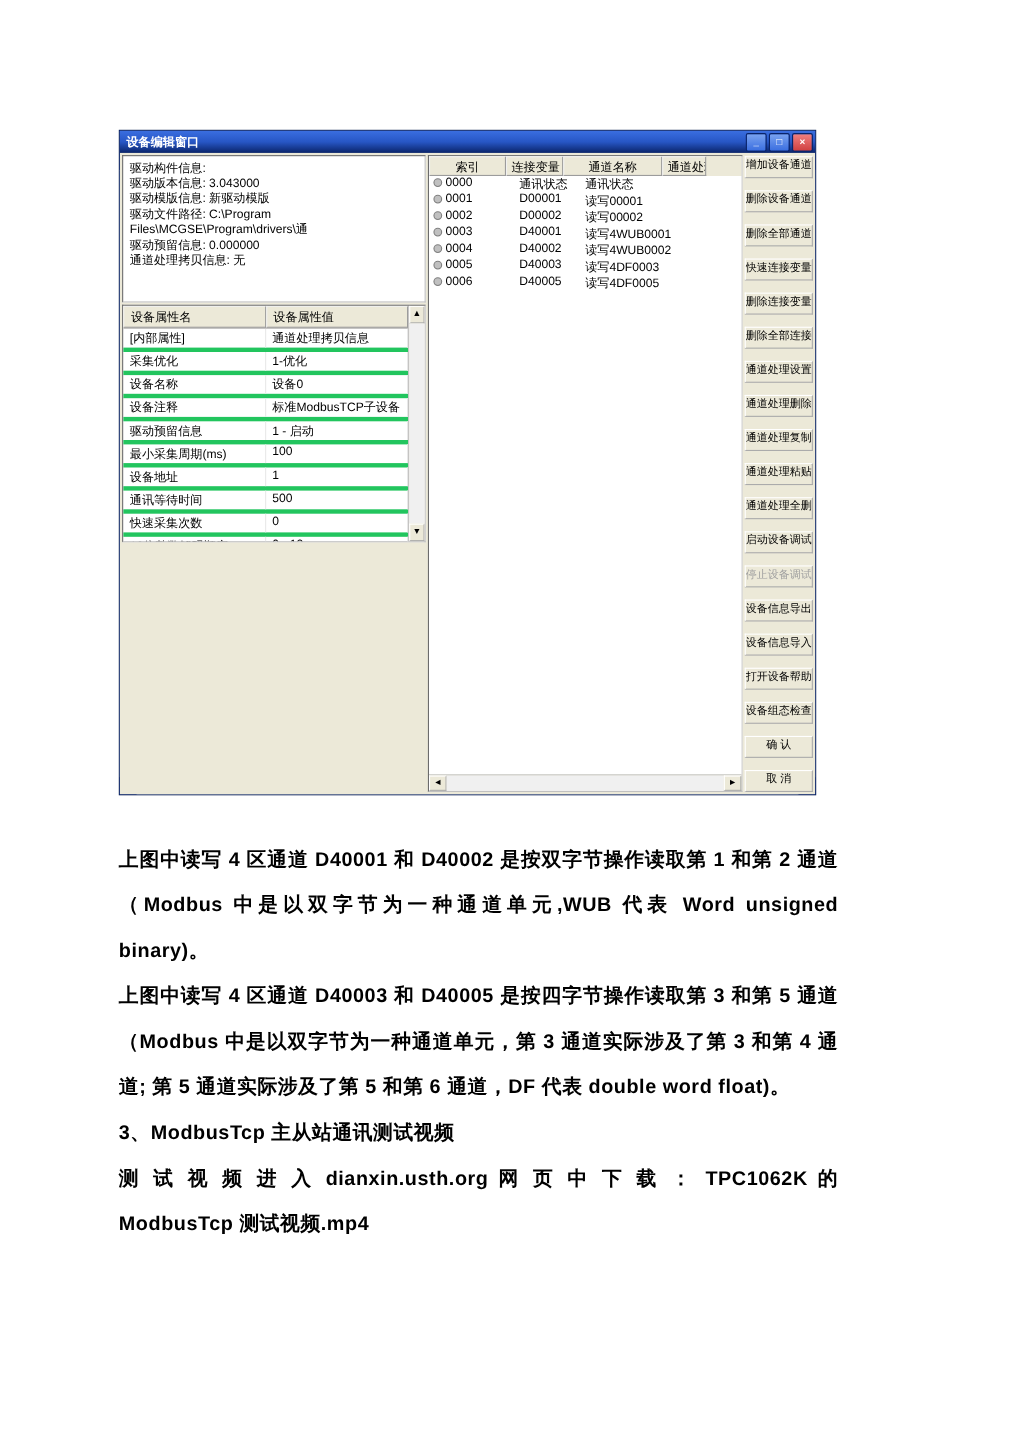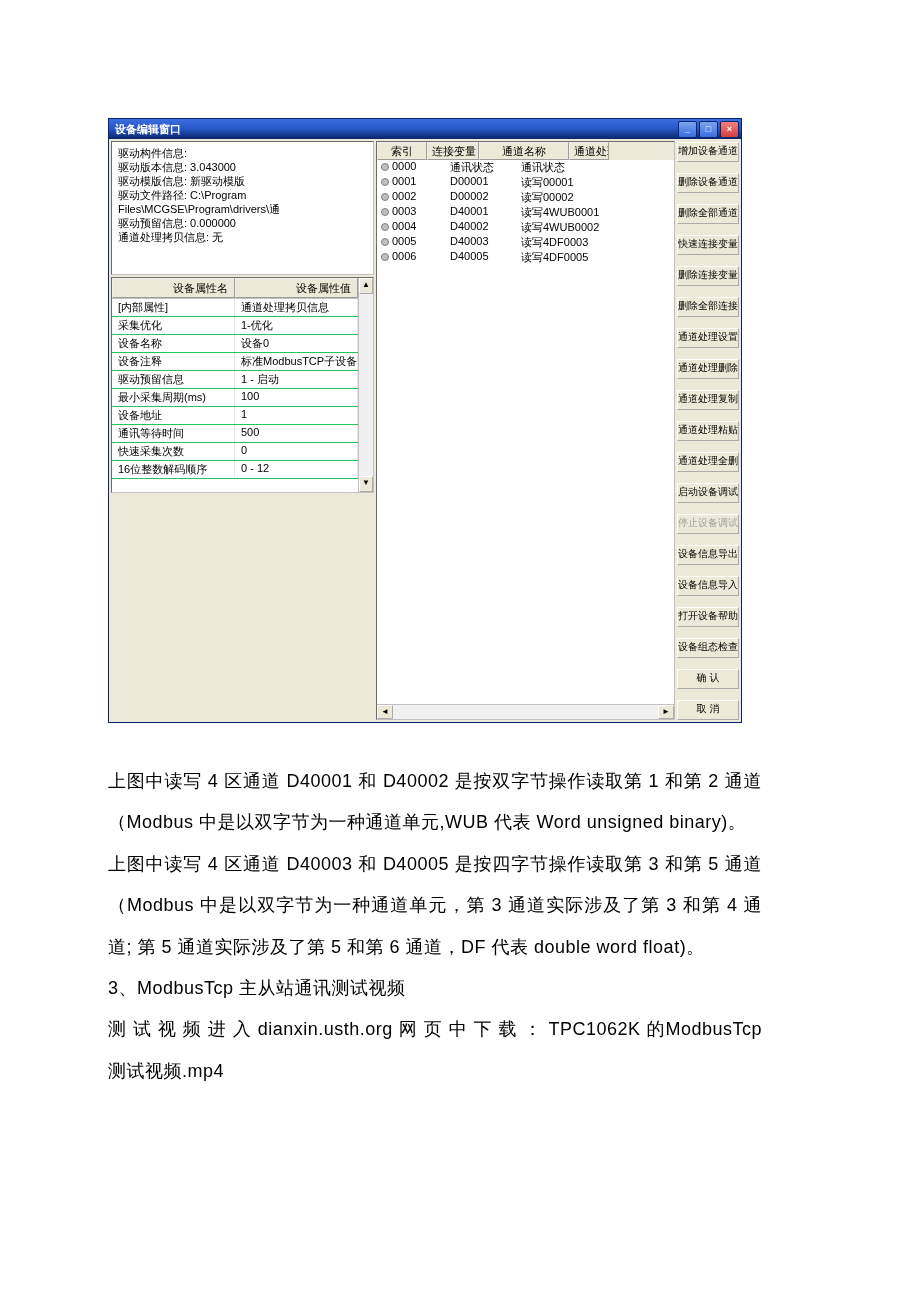--- a/index.html
+++ b/index.html
@@ -86,26 +86,26 @@
     display: flex;
     background: #ece9d8;
     border-bottom: 1px solid #c0c0c0;
     height: 20px;
   }
   .prop-header .ph {
     flex: 1;
     border: 1px outset #f0f0f0;
     padding: 2px 6px;
     font-size: 11px;
-    text-align: right;
+    text-align: left;
     box-sizing: border-box;
   }
   .prop-row {
     display: flex;
-    border-bottom: 1px solid #22c55e;
+    border-bottom: 4px solid #22c55e;
     height: 17px;
     font-size: 11px;
     justify-content: center;
   }
   .prop-row .pc {
     flex: 1;
     padding: 1px 6px;
     border-right: 1px solid #e8e8e8;
     overflow: hidden;
     white-space: nowrap;
@@ -143,37 +143,36 @@
     white-space: nowrap;
   }
   .ch-body {
     flex: 1;
     background: #fff;
   }
   .ch-row {
     display: flex;
     height: 15px;
     font-size: 11px;
-    gap: 11px;
   }
   .ch-row .chc {
     padding: 0 4px;
     overflow: hidden;
     white-space: nowrap;
   }
   .bullet {
     display: inline-block;
     width: 6px; height: 6px;
     border-radius: 50%;
     background: #c0c0c0;
     border: 1px solid #808080;
     margin-right: 3px;
     vertical-align: middle;
   }
-  .col-idx { width: 50px; }
+  .col-idx { width: 70px; }
   .col-var { width: 52px; }
   .col-name { width: 90px; }
   .col-proc { width: 40px; }
   .center-hscroll {
     height: 14px;
     background: #ece9d8;
     border-top: 1px solid #c0c0c0;
     display: flex;
   }
   .right-col {
@@ -196,20 +195,21 @@
   }
   .rbtn.disabled { color: #a0a0a0; }
   
   .doc-text {
     margin-top: 38px;
     font-size: 18px;
     line-height: 2.3;
     color: #000;
     font-family: "Microsoft YaHei", Arial, sans-serif;
     letter-spacing: 0.5px;
+    font-weight: bold;
   }
   .doc-text p { margin: 0; text-align: justify; }
 </style>
 </head>
 <body>
 
 <div class="page">
 
   <div class="win">
     <div class="titlebar">

